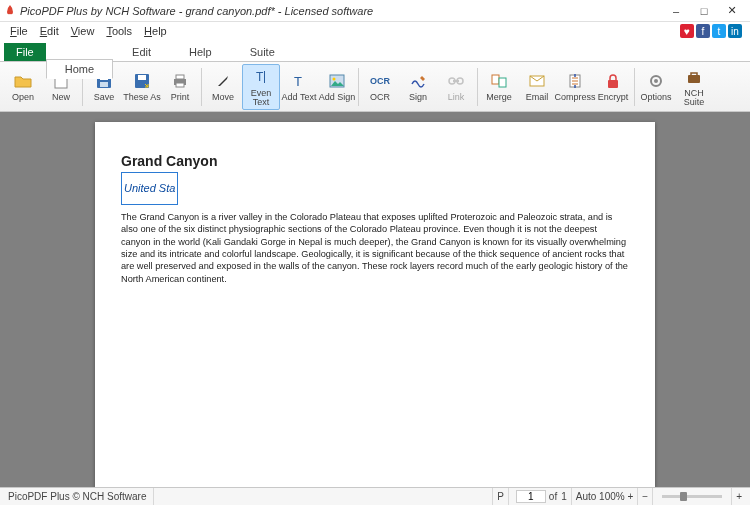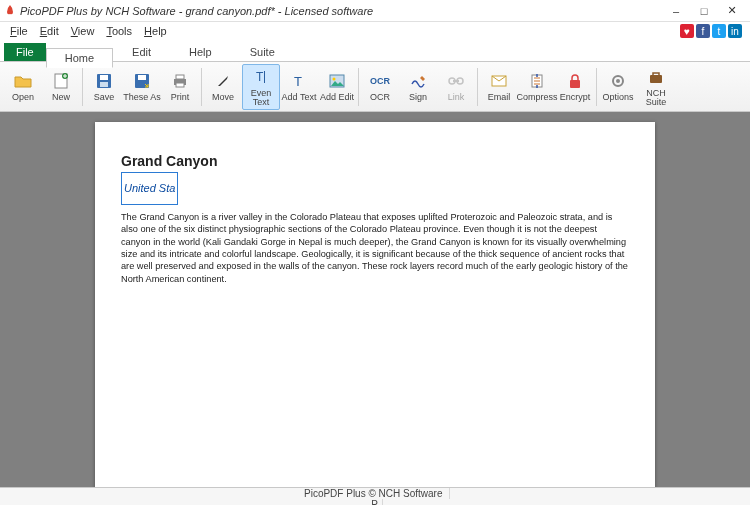--- a/index.html
+++ b/index.html
@@ -20,39 +20,39 @@
 .menubar .social span { width: 14px; height: 14px; display: inline-flex; align-items: center; justify-content: center; font-size: 10px; color: #fff; border-radius: 2px; }
 .like-ic { background:#d23; }
 .fb-ic { background:#3b5998; }
 .tw-ic { background:#1da1f2; }
 .li-ic { background:#0077b5; }
 
 
 .tabstrip { height: 22px; display: flex; align-items: flex-end; border-bottom: 1px solid #c8c8c8; font-size: 11px; }
 .tabstrip .file-tab { background: #0b7c3c; color: #fff; padding: 3px 12px; margin-left: 4px; }
 .tabstrip .tab { padding: 3px 18px; color: #444; border: 1px solid transparent; border-bottom: none; }
-.tabstrip .tab.active { background: #fff; border-color: #c8c8c8; border-bottom: 1px solid #fff; position: relative; top: 7px; }
+.tabstrip .tab.active { background: #fff; border-color: #c8c8c8; border-bottom: 1px solid #fff; position: relative; top: 18px; }
 
 
 .ribbon { height: 50px; display: flex; align-items: center; background: linear-gradient(#fbfbfb,#f0f0f0); border-bottom: 1px solid #c8c8c8; padding: 2px 4px; font-size: 9px; color: #444; }
 .ribbon .btn { width: 38px; height: 46px; display: flex; flex-direction: column; align-items: center; justify-content: center; border-radius: 2px; }
 .ribbon .btn.active { background: #cfe8ff; border: 1px solid #7fb7e8; }
 .ribbon .btn .ic { width: 20px; height: 20px; display: flex; align-items: center; justify-content: center; font-size: 14px; }
 .ribbon .btn .lbl { margin-top: 2px; line-height: 1; text-align: center; }
 .ribbon .sep { width: 1px; height: 38px; background: #d0d0d0; margin: 0 2px; }
 
 
 .workspace { height: 375px; background: #808080; overflow: hidden; position: relative; display: flex; justify-content: center; }
 .page { margin-top: 10px; width: 560px; height: 392px; background: #fff; box-shadow: 0 1px 4px rgba(0,0,0,0.4); padding: 30px 26px; font-size: 9.5px; color: #222; line-height: 1.35; }
 .page h2 { font-size: 14px; font-weight: bold; margin-bottom: 1px; }
 .page .subtitle { display: inline-block; color: #0a4aa0; font-size: 11px; border: 1px solid #2b7bd4; padding: 8px 2px; margin-bottom: 6px; font-style: italic; }
 .page .body { font-size: 9.2px; }
 
 
-.statusbar { height: 18px; border-top: 1px solid #c8c8c8; display: flex; align-items: center; font-size: 10px; color: #444; padding: 0 4px; background: #f6f6f6; flex-direction: column; }
+.statusbar { height: 18px; border-top: 1px solid #c8c8c8; display: flex; align-items: center; font-size: 10px; color: #444; padding: 0 4px; background: #f6f6f6; }
 .statusbar .seg { padding: 0 4px; border-right: 1px solid #d8d8d8; height: 100%; display: flex; align-items: center; }
 .statusbar .seg:last-child { border-right: none; }
 .statusbar .grow { flex: 1; }
 .statusbar .pagebox { width: 30px; border: 1px solid #ccc; background:#fff; text-align:center; margin: 0 3px; font-size: 10px; height:13px; }
 .statusbar .zoom-slider { width: 60px; height: 3px; background: #ccc; position: relative; margin: 0 5px; }
 .statusbar .zoom-slider .thumb { position:absolute; left: 18px; top:-3px; width:7px; height:9px; background:#888; border-radius:1px; }
 .statusbar .zoombtn { padding: 0 4px; }
 
 svg { display:block; }
 </style>
@@ -171,21 +171,21 @@
       <span class="lbl">Add Text</span>
     </div>
   <div class="btn">
       <span class="ic">
         <svg width="16" height="14" viewBox="0 0 16 14">
           <rect x="1" y="1" width="14" height="12" fill="#cde" stroke="#58a"></rect>
           <circle cx="5" cy="5" r="1.5" fill="#fc0"></circle>
           <path d="M2 12l4-5 3 3 2-2 4 4z" fill="#3a8"></path>
         </svg>
       </span>
-      <span class="lbl">Add Edit</span>
+      <span class="lbl">Add Sign</span>
     </div>
   <div class="sep"></div>
   <div class="btn">
       <span class="ic" style="font-size:9px;color:#2a5fa0;font-weight:bold;">OCR</span>
       <span class="lbl">OCR</span>
     </div>
   <div class="btn">
       <span class="ic">
         <svg width="16" height="14" viewBox="0 0 16 14">
           <path d="M2 10 Q5 4 8 10 T14 10" stroke="#35a" fill="none" stroke-width="1.5"></path>
@@ -198,20 +198,29 @@
       <span class="ic">
         <svg width="16" height="10" viewBox="0 0 16 10">
           <rect x="1" y="2" width="6" height="6" rx="3" fill="none" stroke="#888" stroke-width="1.5"></rect>
           <rect x="9" y="2" width="6" height="6" rx="3" fill="none" stroke="#888" stroke-width="1.5"></rect>
           <rect x="5" y="4" width="6" height="2" fill="#888"></rect>
         </svg>
       </span>
       <span class="lbl">Link</span>
     </div>
   <div class="sep"></div>
+  <div class="btn">
+      <span class="ic">
+        <svg width="16" height="16" viewBox="0 0 16 16">
+          <rect x="1" y="2" width="7" height="9" fill="#fff" stroke="#c73"></rect>
+          <rect x="8" y="5" width="7" height="9" fill="#fff" stroke="#3a8"></rect>
+        </svg>
+      </span>
+      <span class="lbl">Merge</span>
+    </div>
   <div class="btn">
       <span class="ic">
         <svg width="16" height="12" viewBox="0 0 16 12">
           <rect x="1" y="1" width="14" height="10" fill="#fff" stroke="#c9a23a"></rect>
           <path d="M1 1l7 5 7-5" stroke="#c9a23a" fill="none"></path>
         </svg>
       </span>
       <span class="lbl">Email</span>
     </div>
   <div class="btn">

